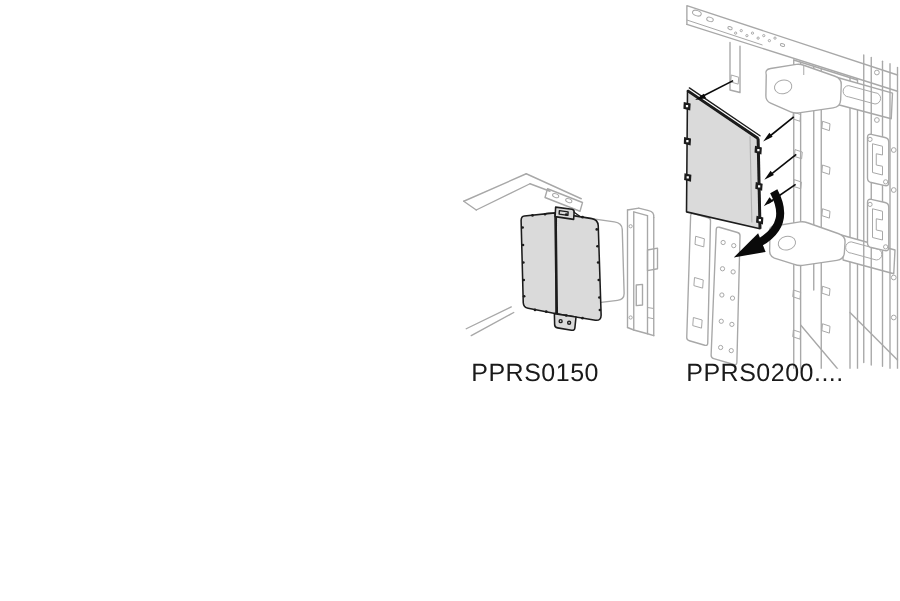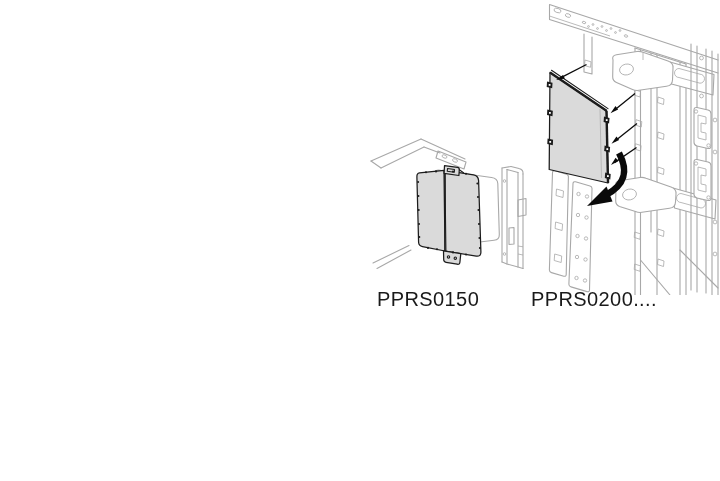--- a/index.html
+++ b/index.html
@@ -18,21 +18,21 @@
   .fig-right-svg{left:540px;top:0px;width:180px;height:295px;}
   .label{
     position:absolute;
     font-size:20px;
     line-height:26px;
     letter-spacing:0.4px;
     color:var(--label-text);
     white-space:nowrap;
   }
   .label-left{left:377px;top:286px;}
-  .label-right{left:531px;top:286px;}
+  .label-right{left:549px;top:286px;}
 
   
   .fl{fill:none;stroke:var(--frame-line);stroke-width:1.1;stroke-linejoin:round;stroke-linecap:round;}
   .flw{fill:#ffffff;stroke:var(--frame-line);stroke-width:1.1;stroke-linejoin:round;}
   .flt{fill:none;stroke:var(--frame-line);stroke-width:0.8;stroke-linejoin:round;}
   .panel{fill:var(--panel-fill);stroke:var(--panel-outline);stroke-width:1.25;stroke-linejoin:round;}
   .dk{fill:none;stroke:var(--panel-outline);stroke-width:1.1;stroke-linejoin:round;stroke-linecap:round;}
   .dk2{fill:none;stroke:var(--panel-outline);stroke-width:2.4;stroke-linecap:butt;}
   .dot{fill:var(--panel-outline);stroke:none;}
   .clip{fill:var(--panel-outline);stroke:none;}

